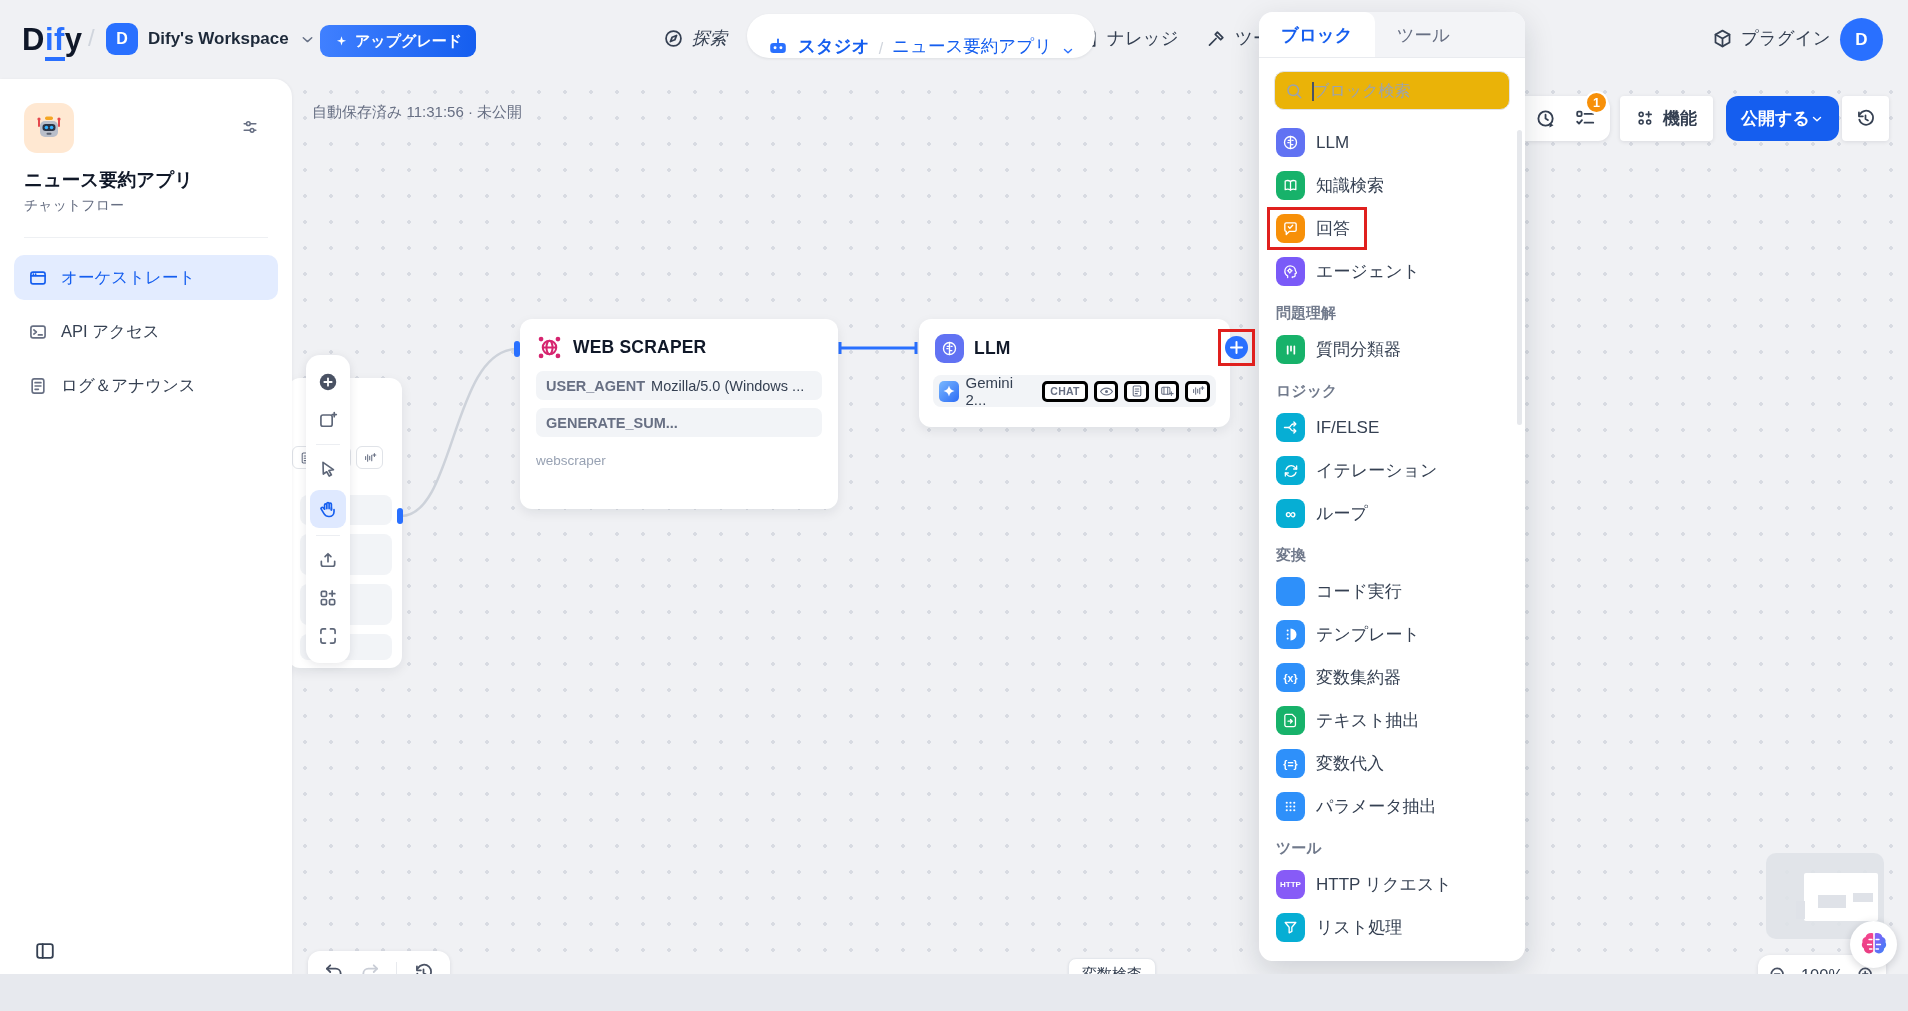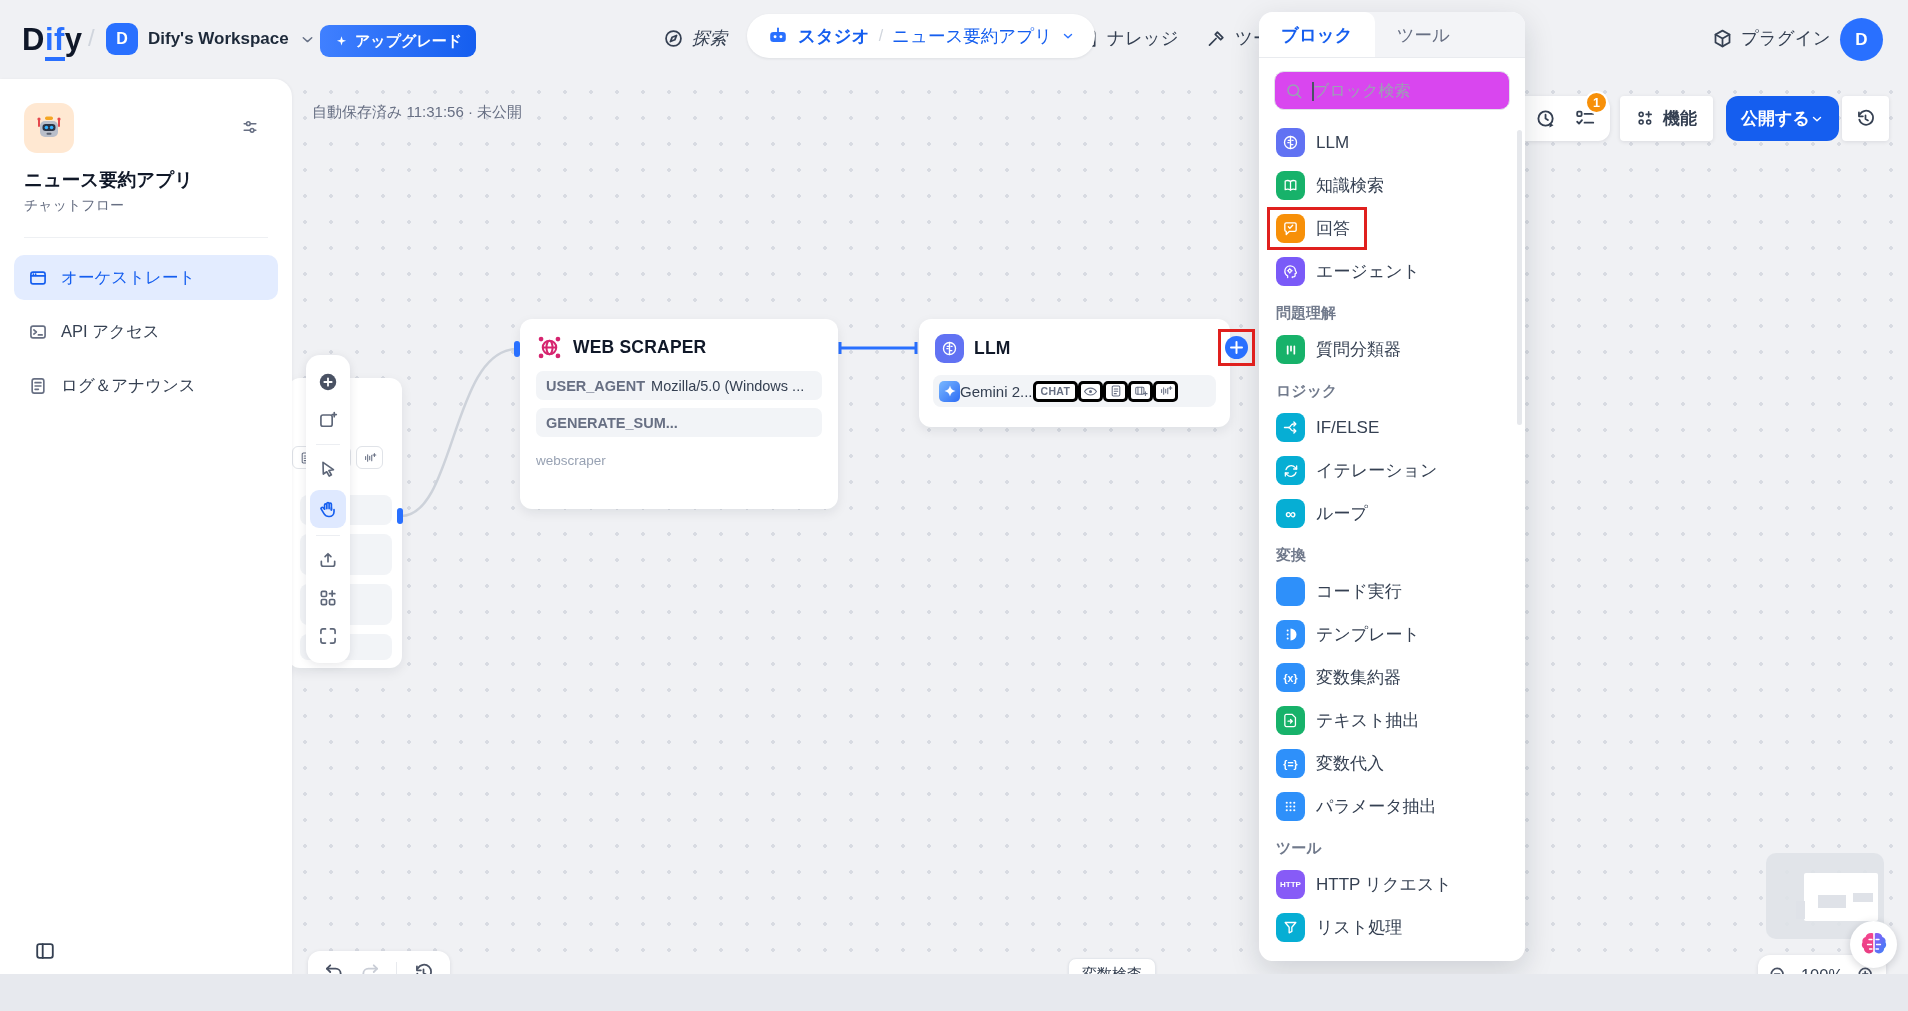--- a/index.html
+++ b/index.html
@@ -16,21 +16,21 @@
   .logo { left:22px; top:22px; font-size:31px; font-weight:bold; color:#0f1728; letter-spacing:.5px; }
   .logo .if { color:#2970ff; border-bottom:4px solid #2970ff; }
   .ws-slash { left:88px; top:24px; font-size:24px; color:#d0d5dd; }
   .ws-group { left:106px; top:23px; gap:10px; }
   .ws-chip { width:32px; height:32px; border-radius:9px; background:#2970ff; color:#fff; font-size:16px; font-weight:bold; display:flex; align-items:center; justify-content:center; }
   .ws-name { font-size:17px; font-weight:600; color:#1d2939; }
   .ws-chev { color:#667085; }
   .upgrade { left:320px; top:25px; height:32px; padding:0 14px; border-radius:9px; background:linear-gradient(92deg,#4080ff,#155eef); color:#fff; font-size:15px; font-weight:bold; gap:6px; cursor:pointer; }
   .nav-item { gap:8px; font-size:17.5px; font-weight:500; color:#354052; cursor:pointer; }
   .nav-item .ic { color:#354052; }
-  .studio-pill { left:747px; top:14px; height:44px; border-radius:22px; background:#fff; box-shadow:0 1px 3px rgba(16,24,40,.08); padding:0 20px; gap:9px; z-index:5; }
+  .studio-pill { left:747px; top:14px; height:44px; border-radius:22px; background:#fff; box-shadow:0 1px 3px rgba(16,24,40,.08); padding:0 20px; gap:9px; z-index:5;align-items:flex-end; }
   .studio-pill .s-label { color:#155eef; font-size:17.5px; font-weight:bold; }
   .studio-pill .s-sep { color:#d0d5dd; font-size:16px; }
   .studio-pill .s-app { color:#155eef; font-size:17.5px; font-weight:500; }
   .avatar { left:1840px; top:18px; width:43px; height:43px; border-radius:50%; background:#2970ff; color:#fff; font-size:17px; font-weight:bold; display:flex; align-items:center; justify-content:center; cursor:pointer; }
 
   
   .sidebar { position:absolute; left:0; top:79px; width:292px; bottom:0; background:#fff; border-top-right-radius:18px; box-shadow:1px 0 3px rgba(16,24,40,.04); z-index:8; }
   .app-ic { left:24px; top:24px; width:50px; height:50px; border-radius:13px; background:#ffe8d2; display:flex; align-items:center; justify-content:center; }
   .side-gear { right:32px; top:38px; color:#676f83; cursor:pointer; }
   .app-title { left:24px; top:88px; font-size:18.5px; font-weight:bold; color:#101828; }
@@ -54,21 +54,21 @@
   .node { position:absolute; background:#fff; border-radius:12px; box-shadow:0 4px 12px rgba(16,24,40,.08); z-index:2; }
   .node-head { padding:15px 16px 10px; gap:10px; display:flex; align-items:center; }
   .node-title { font-size:17.5px; font-weight:800; color:#101828; letter-spacing:.2px; }
   .node-ic { width:29px; height:29px; border-radius:9px; display:flex; align-items:center; justify-content:center; color:#fff; flex:0 0 auto; }
   .field-pill { margin:0 16px 8px; height:29px; background:#f2f4f7; border-radius:7px; padding:0 10px; font-size:14.5px; display:flex; align-items:center; gap:6px; overflow:hidden; white-space:nowrap; }
   .field-pill .f-label { color:#676f83; font-weight:700; }
   .field-pill .f-value { color:#354052; }
   .node-foot { margin:16px 16px 0; font-size:13.5px; color:#98a2b3; }
   .handle { position:absolute; width:6px; height:16px; border-radius:3px; background:#2970ff; z-index:3; }
 
-  .model-pill { margin:2px 14px; height:32px; background:#f2f4f7; border-radius:8px; padding:0 6px; display:flex; align-items:center; }
+  .model-pill { margin:2px 14px; height:32px; background:#f2f4f7; border-radius:8px; padding:0 6px; gap:6px; display:flex; align-items:center; }
   .gem-ic { width:21px; height:21px; border-radius:5px; background:linear-gradient(135deg,#79b8ff,#2d6cf5); display:flex; align-items:center; justify-content:center; }
   .gem-name { font-size:15px; color:#354052; }
   .chip { height:21px; border:3px solid #000000; background:#fff; border-radius:5px; display:flex; align-items:center; justify-content:center; color:#676f83; }
   .chip.txt { font-size:10.5px; font-weight:bold; padding:0 5px; letter-spacing:.3px; }
   .chip.icn { width:25px; }
 
   .red-box { position:absolute; border:3px solid #e0201e; z-index:100; display:flex; align-items:center; justify-content:center; }
   .plus-btn { width:23px; height:23px; border-radius:50%; background:#2970ff; color:#fff; display:flex; align-items:center; justify-content:center; cursor:pointer; }
 
   
@@ -81,21 +81,21 @@
   .ct-btn { width:34px; height:34px; border-radius:9px; display:flex; align-items:center; justify-content:center; color:#5d6678; margin:2px 0; cursor:pointer; }
   .ct-btn.active { background:#dfe9ff; color:#155eef; width:36px; height:38px; }
   .ct-div { width:24px; height:1px; background:#eceef2; margin:5px 0; }
 
   
   .panel { position:absolute; left:1259px; top:12px; width:266px; height:949px; background:#fff; border-radius:14px; box-shadow:0 10px 30px rgba(16,24,40,.15); z-index:50; display:flex; flex-direction:column; }
   .tabbar { height:46px; background:#f3f4f7; border-radius:14px 14px 0 0; border-bottom:1px solid #e9ebef; display:flex; flex:0 0 auto; }
   .tab { padding:0 22px; line-height:46px; font-size:17.5px; color:#676f83; font-weight:500; cursor:pointer; }
   .tab.active { background:#fff; color:#155eef; font-weight:bold; border-radius:14px 10px 0 0; }
   .search-wrap { padding:13px 15px 5px; flex:0 0 auto; }
-  .search-box { position:relative; height:39px; border:1.5px solid #e1e4e9; border-radius:10px; background:#d946ef; display:flex; align-items:center; padding:0 10px; }
+  .search-box { position:relative; height:39px; border:1.5px solid #e1e4e9; border-radius:10px; background:#eab308; display:flex; align-items:center; padding:0 10px; }
   .search-box .ic { color:#98a2b3; }
   .search-box input { border:none; outline:none; flex:1; margin-left:10px; font-size:16px; color:#354052; font-family:inherit; background:transparent; }
   .search-box input::placeholder { color:#9aa3b2; }
   .caret { position:absolute; left:37px; top:10px; width:1.5px; height:19px; background:#4a5264; }
   .blk-list { flex:1; overflow:hidden; padding:6px 15px 10px; position:relative; }
   .blk-section { font-size:15px; font-weight:600; color:#717a8c; margin:11px 2px 5px; }
   .blk-item { padding:7px 2px; cursor:pointer; }
   .blk-inner { display:inline-flex; align-items:center; gap:11px; position:relative; }
   .blk-ic { width:29px; height:29px; border-radius:8px; display:flex; align-items:center; justify-content:center; color:#fff; font-weight:bold; }
   .blk-ic .tg { font-size:10.5px; font-weight:bold; color:#fff; letter-spacing:0; }

